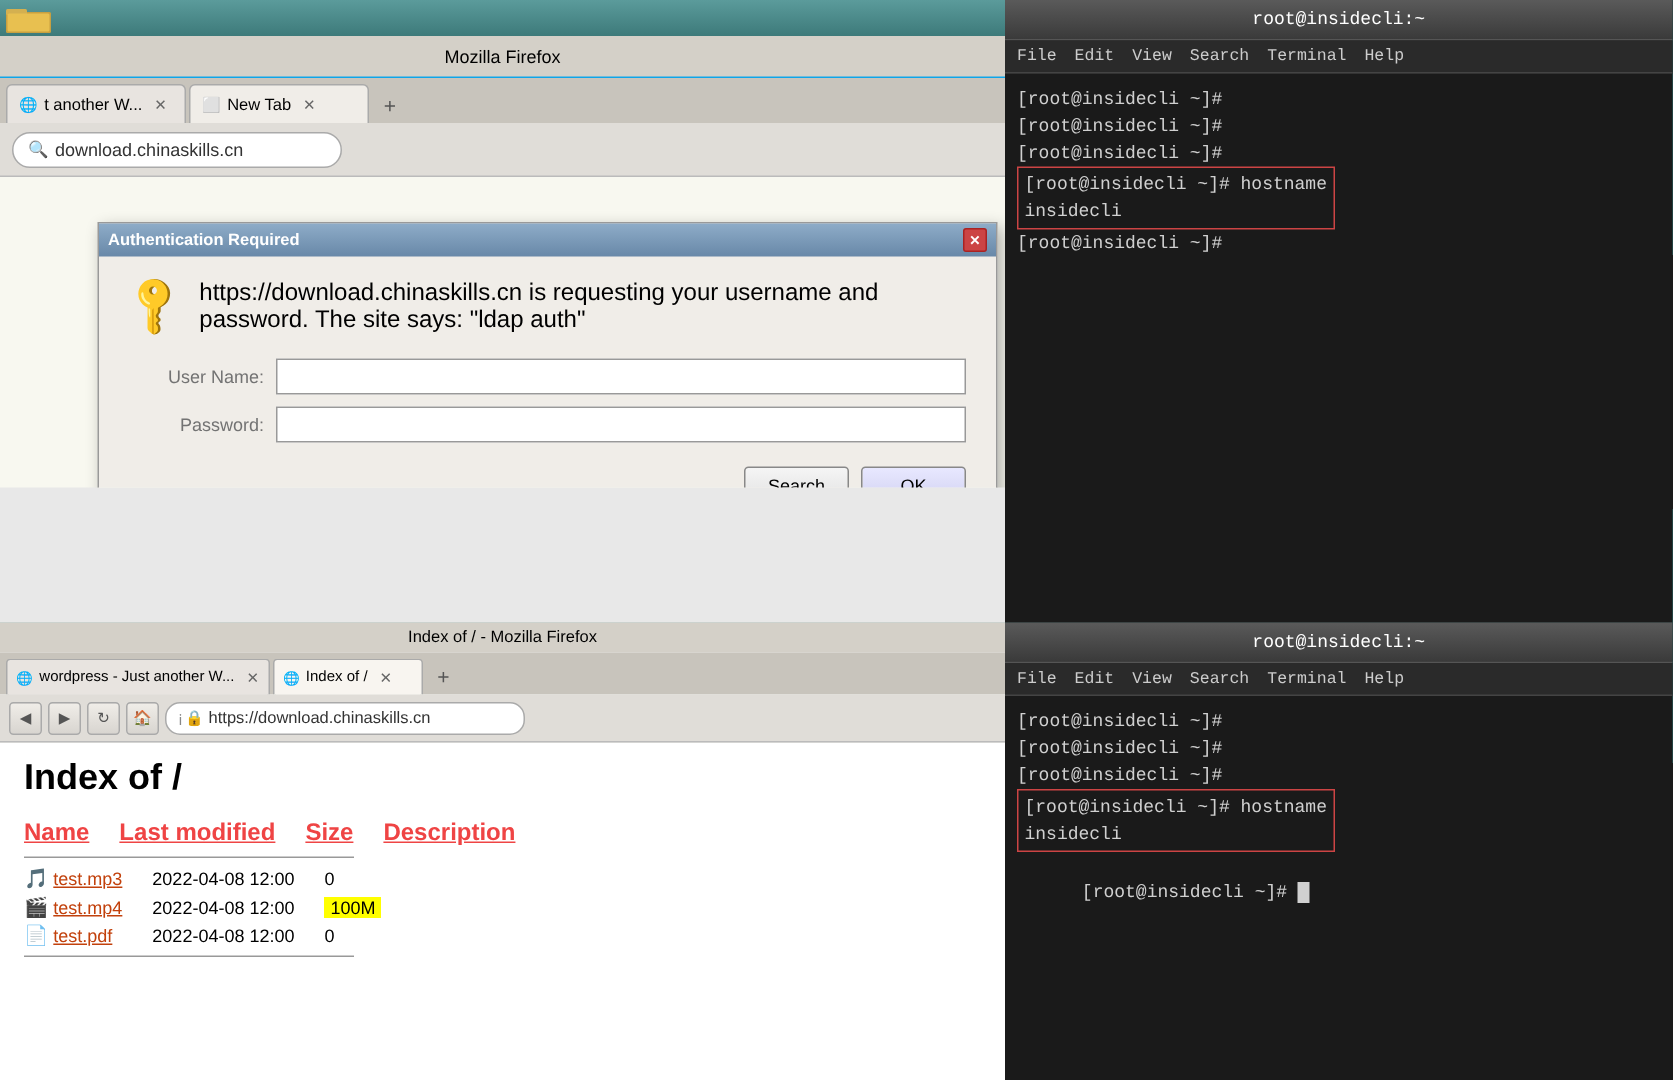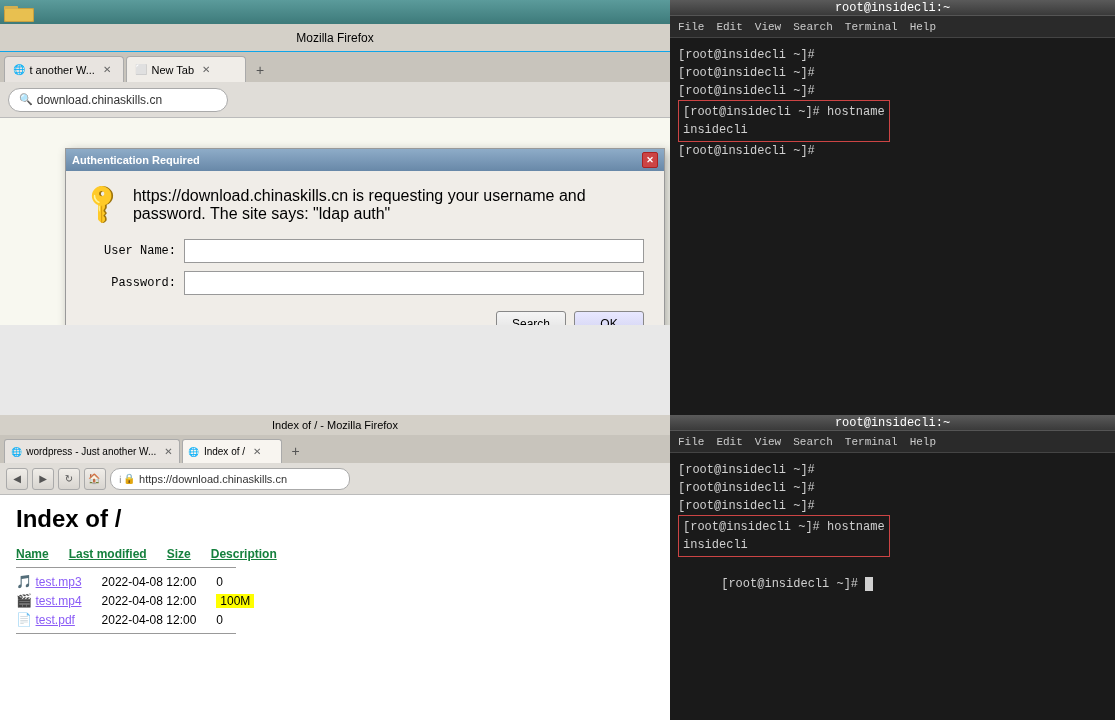--- a/index.html
+++ b/index.html
@@ -155,23 +155,22 @@
     }
     .dialog-form {
       display: grid;
       grid-template-columns: 90px 1fr;
       gap: 8px;
       align-items: center;
       margin-bottom: 16px;
     }
     .form-label {
       font-size: 12px;
-      color: #000000;
+      color: #737373;
       text-align: right;
-      font-family: Liberation Mono, monospace;
     }
     .form-input {
       height: 24px;
       border: 1px solid #999;
       background: white;
       padding: 0 4px;
       font-size: 12px;
     }
     .dialog-buttons {
       display: flex;
@@ -197,21 +196,21 @@
       position: absolute;
       top: 0; left: 670px;
       width: 445px; height: 415px;
       background: #1a1a1a;
       color: #d0d0d0;
       font-family: 'Courier New', monospace;
       font-size: 12px;
     }
     .terminal-titlebar {
       background: linear-gradient(to bottom, #5a5a5a, #3a3a3a);
-      height: 16px;
+      height: 27px;
       display: flex;
       align-items: center;
       justify-content: center;
       color: white;
       font-size: 12px;
       border-bottom: 1px solid #555;
     }
     .terminal-menubar {
       background: #2a2a2a;
       height: 22px;
@@ -319,34 +318,34 @@
       font-size: 24px;
       font-weight: bold;
       color: #000;
       margin-bottom: 12px;
     }
     .index-table {
       border-collapse: collapse;
     }
     .index-table th {
       padding: 2px 20px 2px 0;
-      font-size: 12px;
+      font-size: 16px;
       font-weight: bold;
-      color: #15803d;
+      color: #ef4444;
       text-decoration: underline;
       text-align: left;
       cursor: pointer;
     }
     .index-table td {
       padding: 2px 20px 2px 0;
       font-size: 12px;
       white-space: nowrap;
     }
     .index-table a {
-      color: #8b5cf6;
+      color: #c2410c;
       text-decoration: underline;
     }
     .size-highlight {
       background: #ffff00;
       padding: 0 4px;
     }
     .index-hr {
       border: none;
       border-top: 1px solid #999;
       margin: 4px 0;

